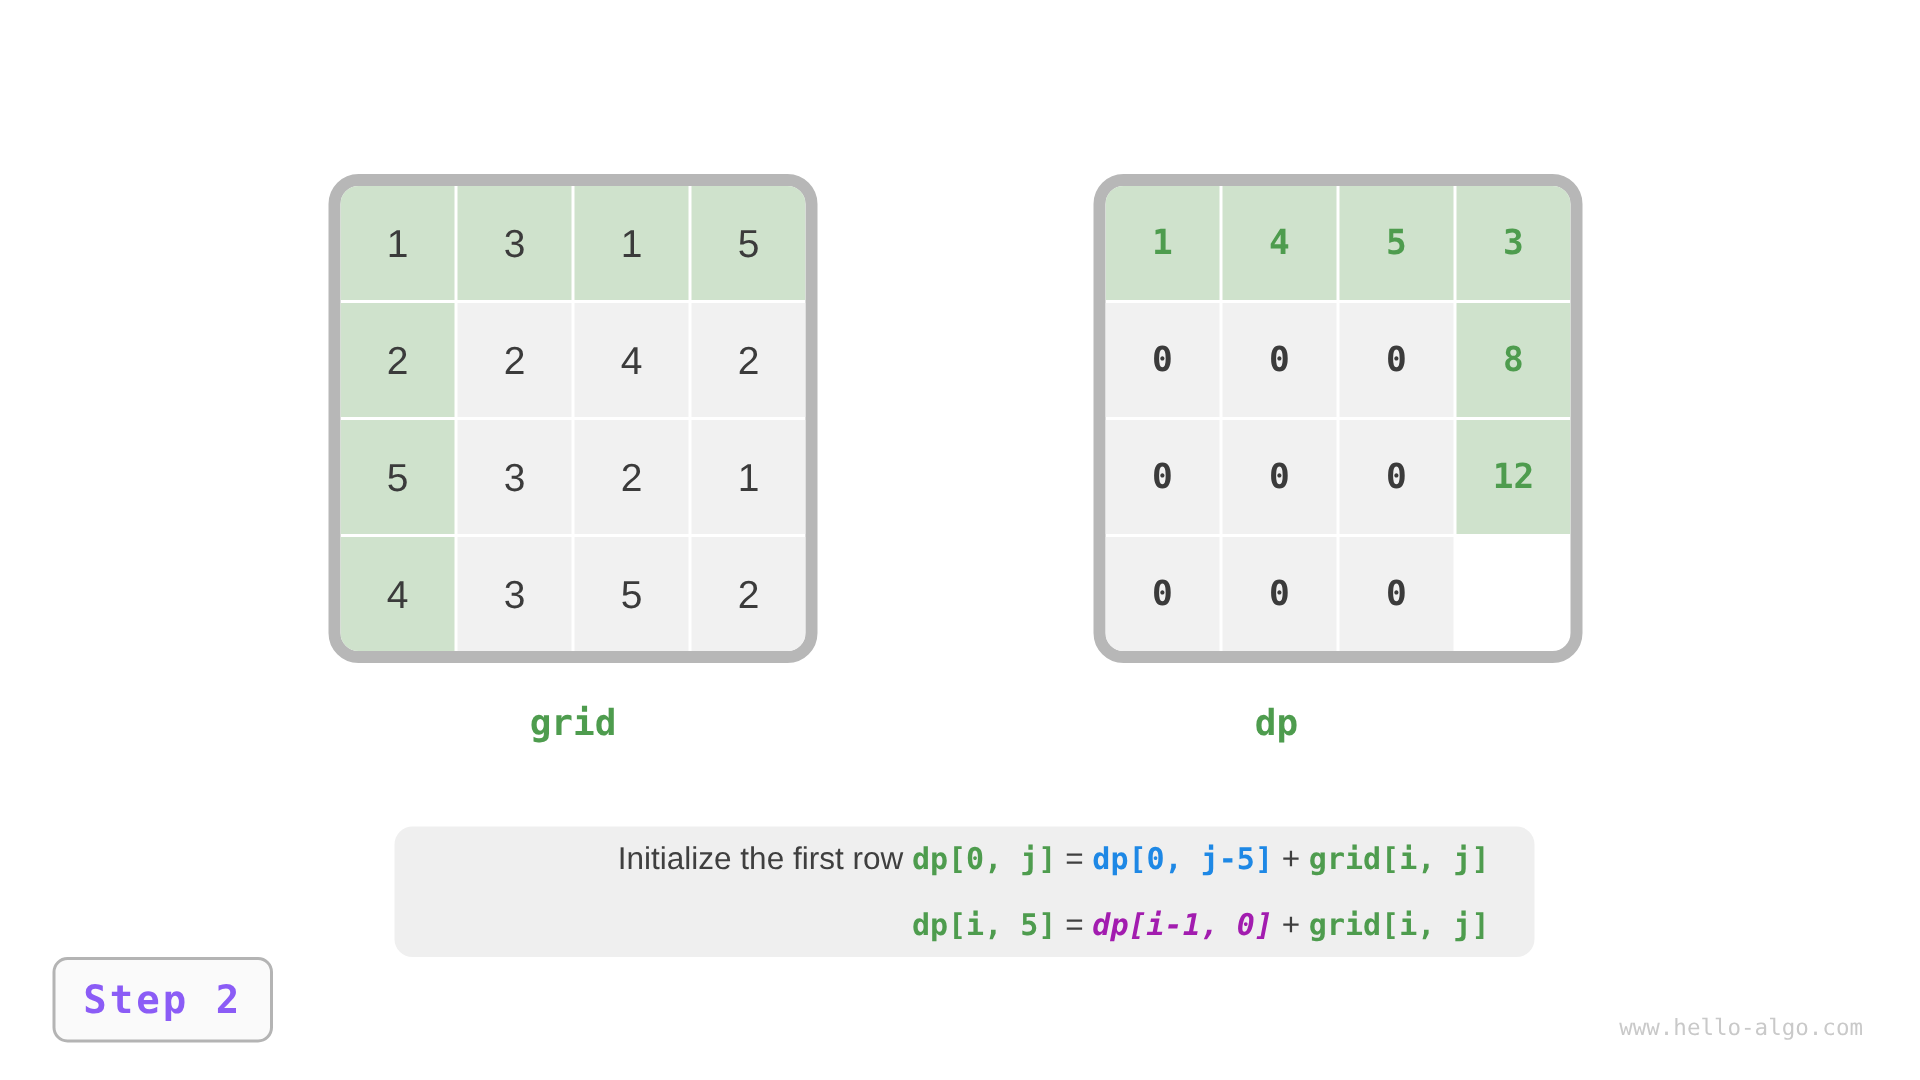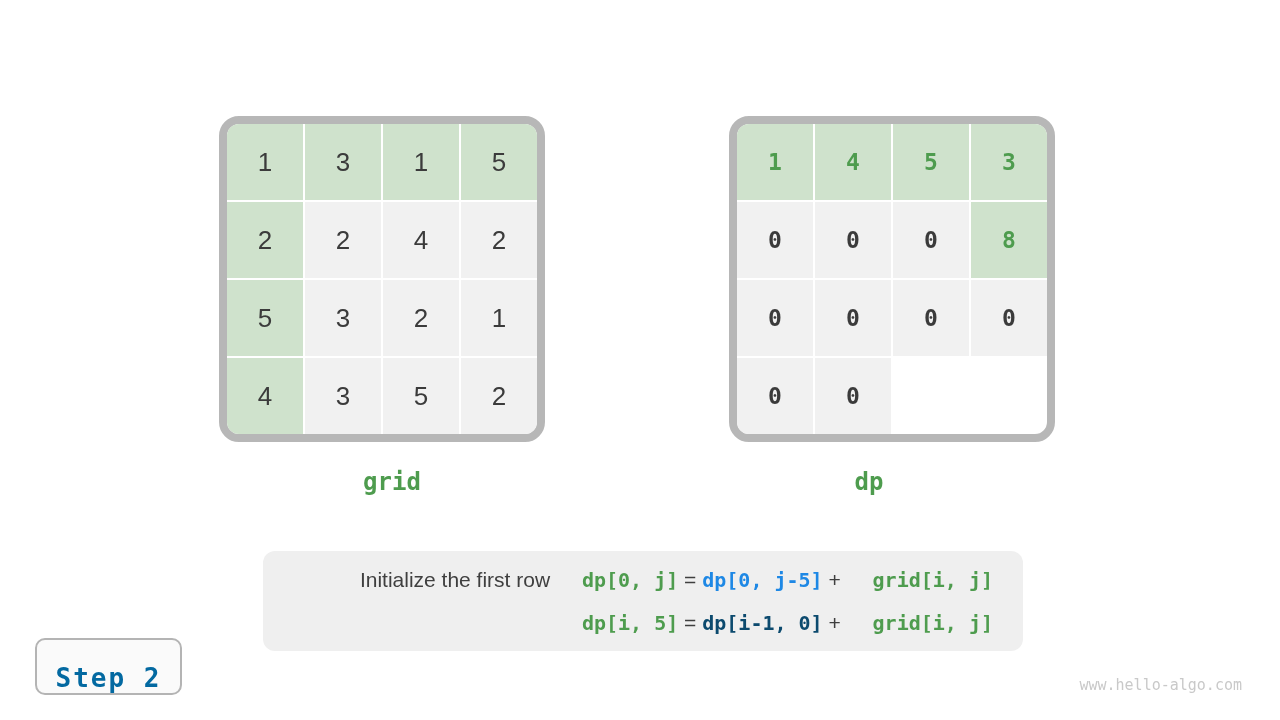--- a/index.html
+++ b/index.html
@@ -47,30 +47,30 @@
   .table-label {
     position: absolute;
     top: 468px;
     width: 326px;
     text-align: center;
     font-family: "DejaVu Sans Mono", monospace;
     font-weight: bold;
     font-size: 24px;
     color: #4e9c4e;
   }
-  #grid-label { left: 229px; }
-  #dp-label   { left: 706px; }
+  #grid-label { left: 219px; }
+  #dp-label   { left: 688px; }
 
   
   .caption-box {
     position: absolute;
     left: 263px;
     top: 551px;
     width: 760px;
-    height: 100px;
+    height: 87px;
     background: #efefef;
     border-radius: 12px;
     display: flex;
     flex-direction: column;
     justify-content: center;
     align-items: flex-end;
     gap: 17px;
     padding-right: 30px;
   }
   .caption-line {
@@ -80,42 +80,42 @@
     line-height: 26px;
     display: flex;
     align-items: baseline;
   }
   .caption-line .seg { white-space: pre; }
   .code {
     font-family: "DejaVu Sans Mono", monospace;
     font-weight: bold;
     font-size: 20px;
   }
-  .code.green { color: #4e9c4e; margin-left: 26px; }
+  .code.green { color: #4e9c4e; }
   .code.blue  { color: #1e88e5; }
-  .code.blue2 { color: #0c4a6e; }
+  .code.blue2 { color: #a21caf; font-style: italic; }
 
   
   .step-box {
     position: absolute;
     left: 35px;
     top: 638px;
     width: 147px;
     height: 57px;
     background: #fafafa;
     border: 2px solid #b4b4b4;
     border-radius: 10px;
     display: flex;
-    align-items: flex-end;
+    align-items: center;
     justify-content: center;
     font-family: "DejaVu Sans Mono", monospace;
     font-weight: bold;
     font-size: 26px;
     letter-spacing: 2px;
-    color: #0369a1;
+    color: #8b5cf6;
   }
 
   
   .watermark {
     position: absolute;
     right: 38px;
     top: 676px;
     font-family: "DejaVu Sans Mono", monospace;
     font-size: 15px;
     color: #c9c9c9;
@@ -151,20 +151,21 @@
     <div class="cell green-bg">4</div>
     <div class="cell green-bg">5</div>
     <div class="cell green-bg">3</div>
     <div class="cell">0</div>
     <div class="cell">0</div>
     <div class="cell">0</div>
     <div class="cell green-bg">8</div>
     <div class="cell">0</div>
     <div class="cell">0</div>
     <div class="cell">0</div>
+    <div class="cell green-bg">12</div>
     <div class="cell">0</div>
     <div class="cell">0</div>
     <div class="cell">0</div>
   </div>
 </div>
 
 <div class="table-label" id="grid-label">grid</div>
 <div class="table-label" id="dp-label">dp</div>
 
 <div class="caption-box">

